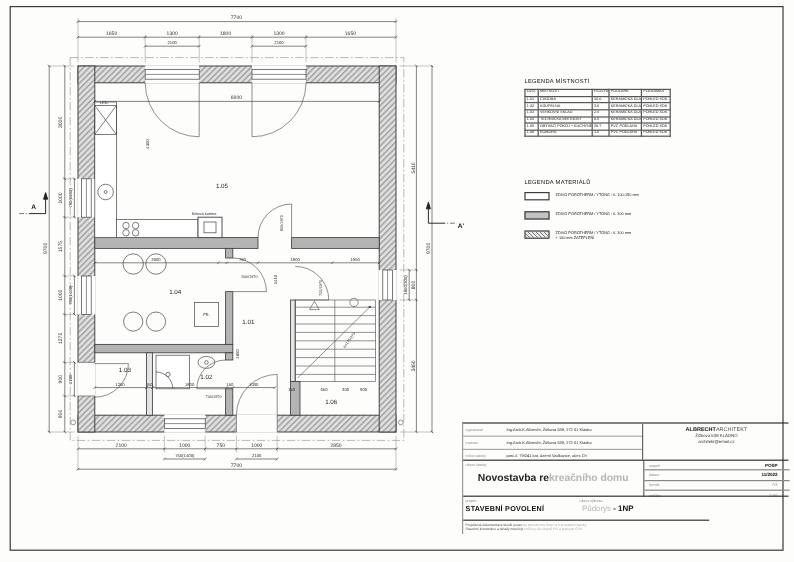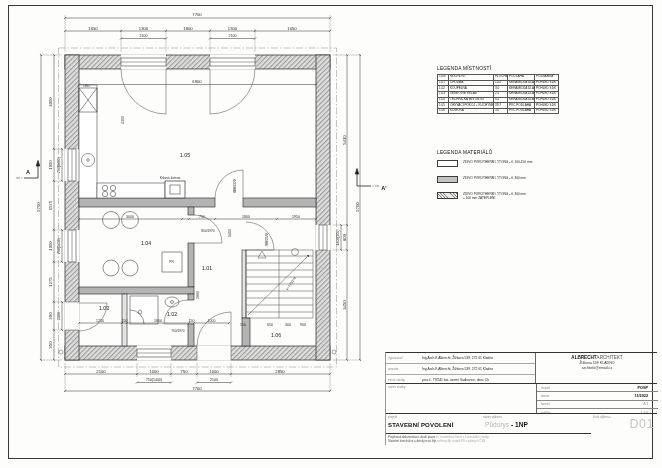--- a/index.html
+++ b/index.html
@@ -433,20 +433,21 @@
       </div>
     </div>
     <div class="tb-col-r">
       <div class="firm1"><span class="firm-b">ALBRECHT</span><span class="firm-r">ARCHITEKT</span></div>
       <div class="firm2">Žižkova 539 KLADNO</div>
       <div class="firm3">architekt@email.cz</div>
     </div>
   </div>
   <div class="tb-sect2">
     <div class="nazev-lab">název stavby</div>
+    <div class="nazev"><span>Novostavba re</span><span class="gray">kreačního domu</span></div>
     <div class="tb-meta">
       <div class="tb-meta-row">
         <span class="ml">stupeň</span>
         <span class="mv">POSP</span>
       </div>
       <div class="tb-meta-row">
         <span class="ml">datum</span>
         <span class="mv">11/2022</span>
       </div>
       <div class="tb-meta-row">
@@ -461,22 +462,18 @@
   </div>
   <div class="tb-sect3">
     <div class="s3c1">
       <div class="s3lab">projekt</div>
       <div class="projekt">STAVEBNÍ POVOLENÍ</div>
     </div>
     <div class="s3c2">
       <div class="s3lab">název výkresu</div>
       <div class="vykres"><span class="gray">Půdorys</span><span class="bold"> - 1NP</span></div>
     </div>
-    <div class="s3c3">
-      <div class="s3lab">číslo výkresu</div>
-      <div class="cislo">D01</div>
-    </div>
     <div class="note">
       <div><span class="d">Projektová dokumentace slouží pouze</span><span class="g"> ke stavebnímu řízení a k provádění stavby</span></div>
       <div><span class="d">Stavební konstrukce a detaily musí být</span><span class="g"> ověřeny dle stupně PD a platných ČSN</span></div>
     </div>
   </div>
 </div>
 
 </body></html>

